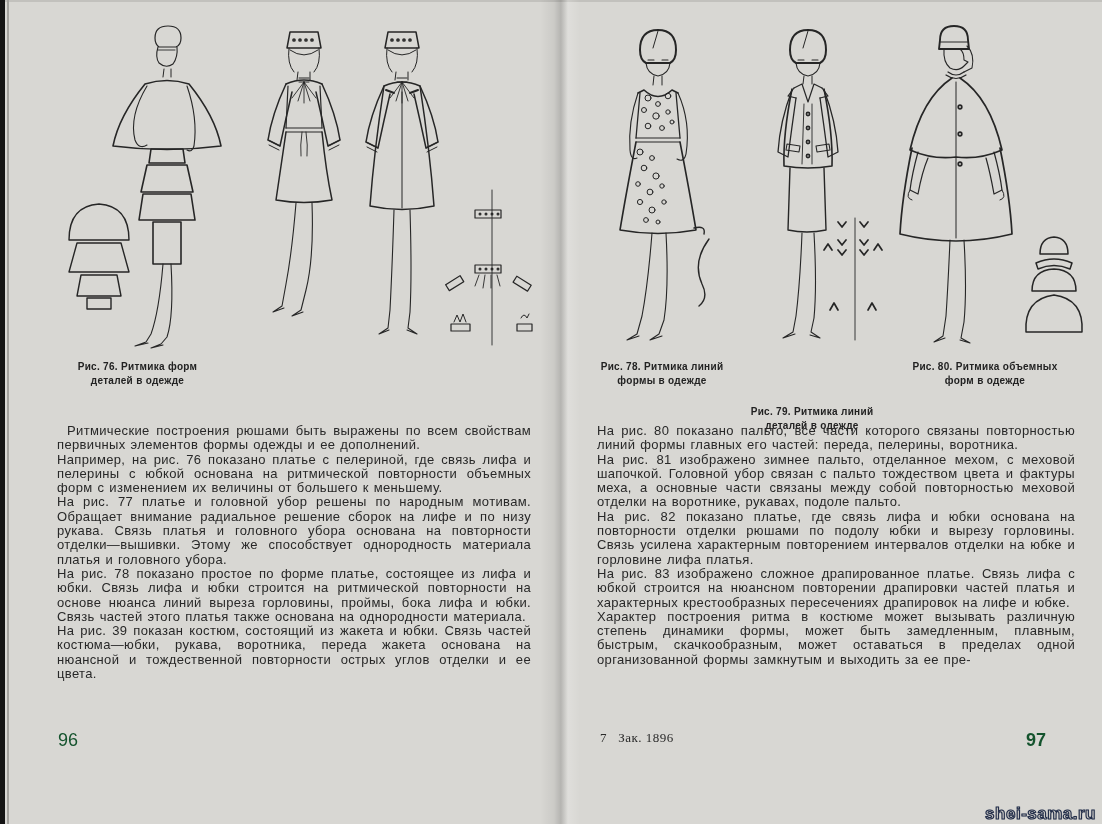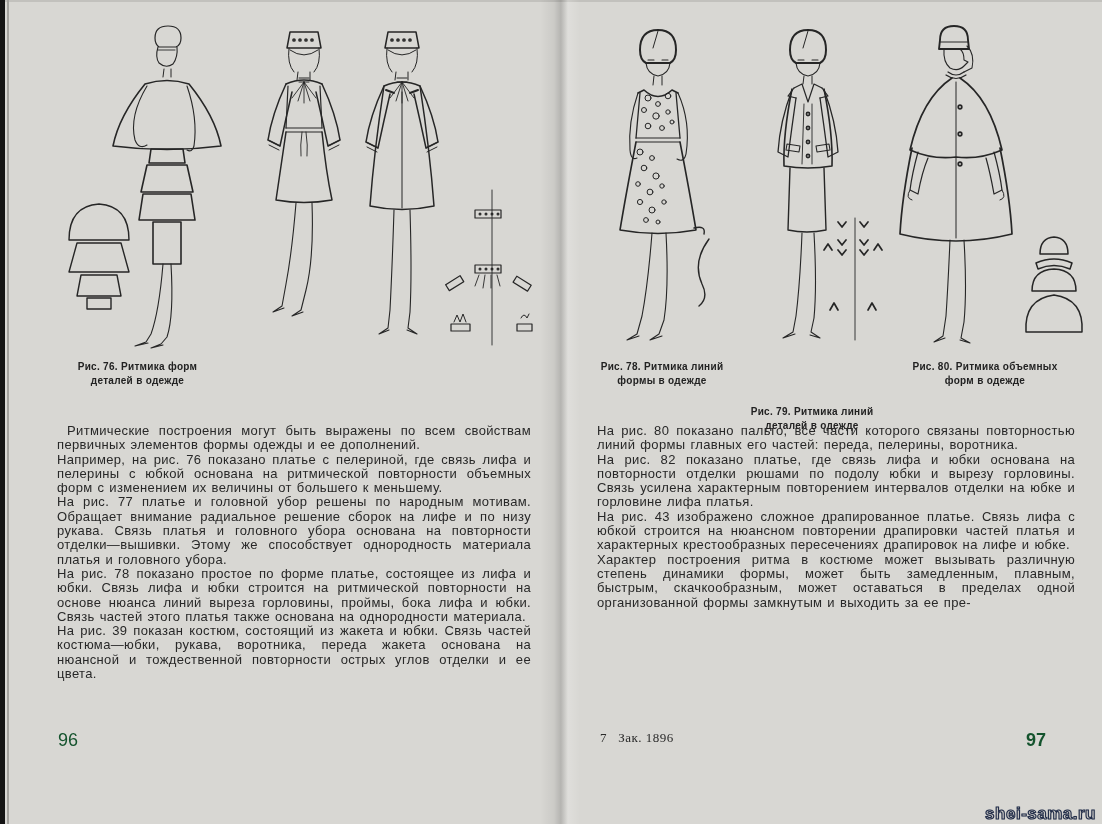--- a/index.html
+++ b/index.html
@@ -244,30 +244,31 @@
   <div class="caption" style="left:60px;top:360px;width:155px;">Рис. 76. Ритмика форм
 деталей в одежде</div>
   <div class="caption" style="left:592px;top:360px;width:140px;">Рис. 78. Ритмика линий
 формы в одежде</div>
   <div class="caption" style="left:742px;top:360px;width:140px;margin-top:45px;">Рис. 79. Ритмика линий
 деталей в одежде</div>
   <div class="caption" style="left:895px;top:360px;width:180px;">Рис. 80. Ритмика объемных
 форм в одежде</div>
 
   <div class="textcol" style="left:57px;top:424px;width:474px;">
-    <p class="indent">Ритмические построения могут быть выражены по всем свойствам первичных элементов формы одежды и ее дополнений.</p>
+    <p class="indent">Ритмические построения рюшами быть выражены по всем свойствам первичных элементов формы одежды и ее дополнений.</p>
     <p>Например, на рис. 76 показано платье с пелериной, где связь лифа и пелерины с юбкой основана на ритмической повторности объемных форм с изменением их величины от большего к меньшему.</p>
     <p>На рис. 77 платье и головной убор решены по народным мотивам. Обращает внимание радиальное решение сборок на лифе и по низу рукава. Связь платья и головного убора основана на повторности отделки—вышивки. Этому же способствует однородность материала платья и головного убора.</p>
     <p>На рис. 78 показано простое по форме платье, состоящее из лифа и юбки. Связь лифа и юбки строится на ритмической повторности на основе нюанса линий выреза горловины, проймы, бока лифа и юбки. Связь частей этого платья также основана на однородности материала.</p>
     <p>На рис. 39 показан костюм, состоящий из жакета и юбки. Связь частей костюма—юбки, рукава, воротника, переда жакета основана на нюансной и тождественной повторности острых углов отделки и ее цвета.</p>
   </div>
   <div class="textcol" style="left:597px;top:424px;width:478px;">
     <p>На рис. 80 показано пальто, все части которого связаны повторностью линий формы главных его частей: переда, пелерины, воротника.</p>
+    <p>На рис. 81 изображено зимнее пальто, отделанное мехом, с меховой шапочкой. Головной убор связан с пальто тождеством цвета и фактуры меха, а основные части связаны между собой повторностью меховой отделки на воротнике, рукавах, подоле пальто.</p>
     <p>На рис. 82 показано платье, где связь лифа и юбки основана на повторности отделки рюшами по подолу юбки и вырезу горловины. Связь усилена характерным повторением интервалов отделки на юбке и горловине лифа платья.</p>
-    <p>На рис. 43 изображено сложное драпированное платье. Связь лифа с юбкой строится на нюансном повторении драпировки частей платья и характерных крестообразных пересечениях драпировок на лифе и юбке.</p>
+    <p>На рис. 83 изображено сложное драпированное платье. Связь лифа с юбкой строится на нюансном повторении драпировки частей платья и характерных крестообразных пересечениях драпировок на лифе и юбке.</p>
     <p>Характер построения ритма в костюме может вызывать различную степень динамики формы, может быть замедленным, плавным, быстрым, скачкообразным, может оставаться в пределах одной организованной формы замкнутым и выходить за ее пре-</p>
   </div>
 
   <div class="pagenum" style="left:58px;top:730px;">96</div>
   <div class="printmark" style="left:600px;top:730px;white-space:pre;">7   Зак. 1896</div>
   <div class="pagenum" style="left:1026px;top:730px;font-weight:bold;">97</div>
 
   <div class="watermark">shei-sama.ru</div>
 </div>
 

